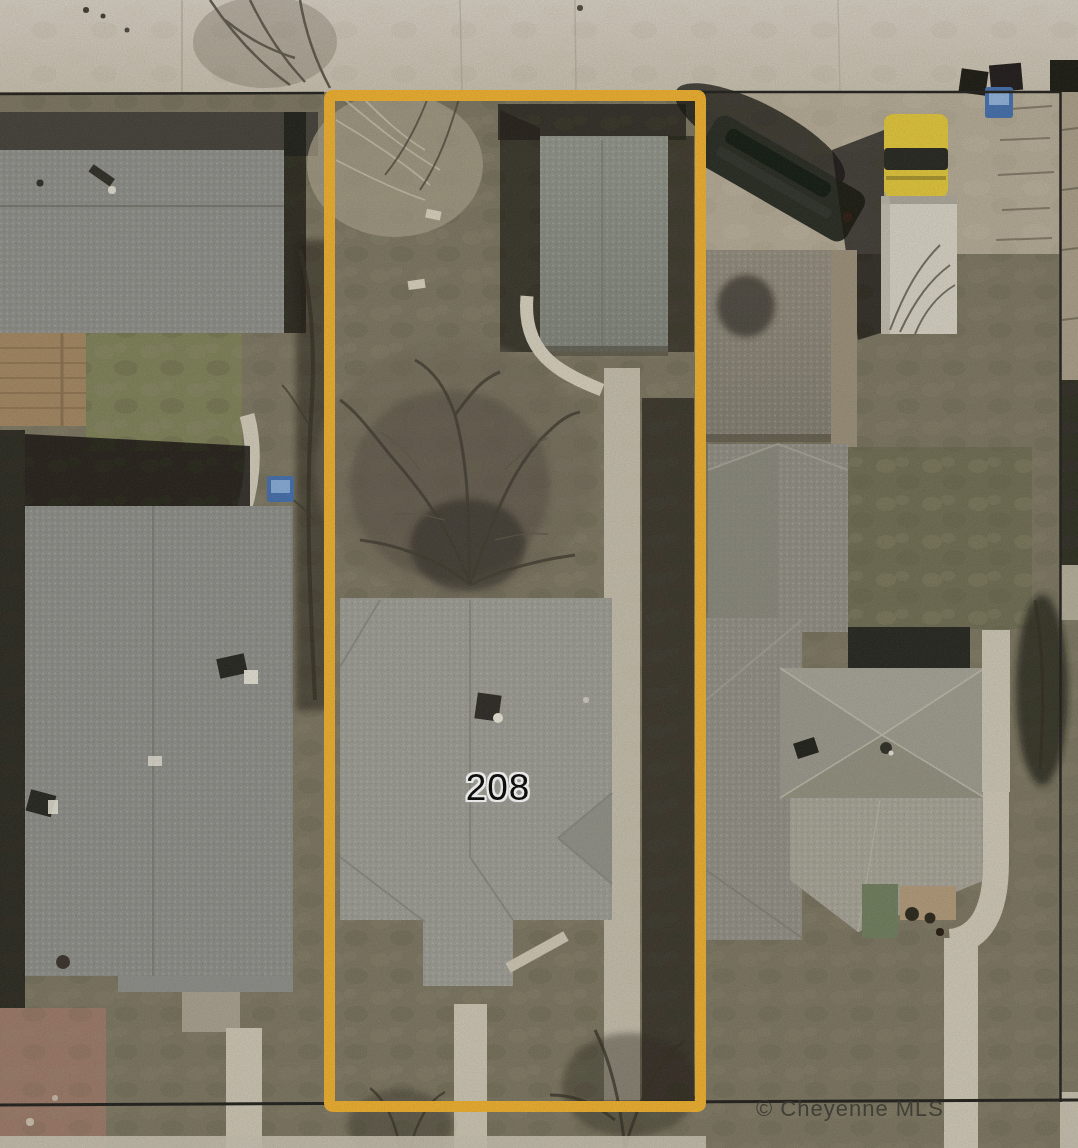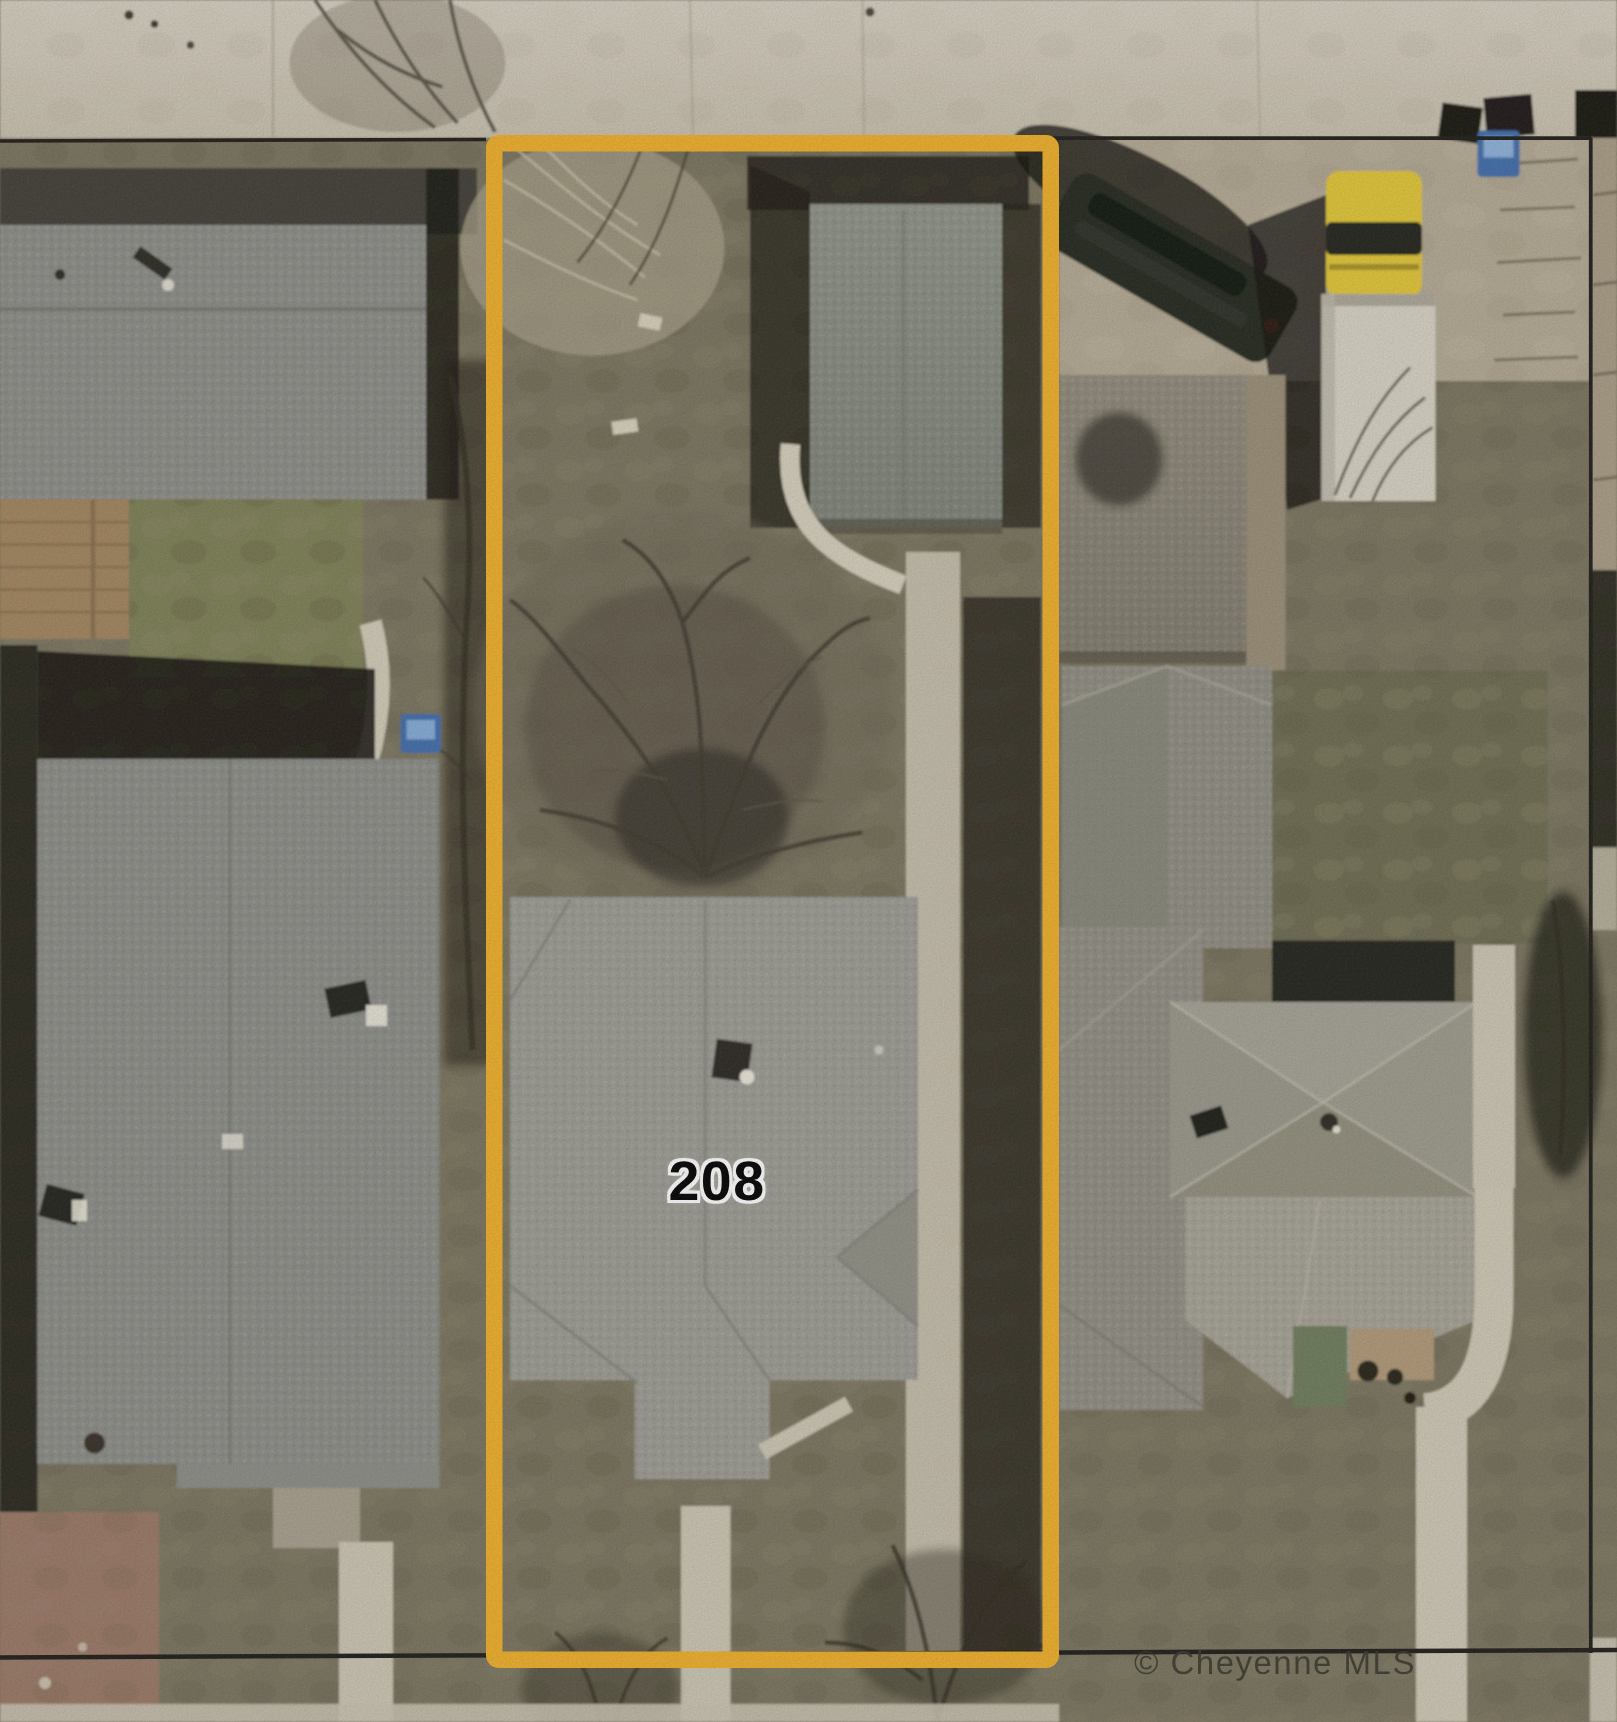--- a/index.html
+++ b/index.html
@@ -5,23 +5,23 @@
   html,body{margin:0;padding:0;background:#222;}
   .stage{
     position:relative;
     width:1078px;height:1148px;
     overflow:hidden;
     font-family:"Liberation Sans", sans-serif;
     background:#79735d;
   }
   .stage svg.scene{position:absolute;left:0;top:0;}
   .parcel-label{
-    position:absolute;left:432px;top:767px;width:92px;
+    position:absolute;left:452px;top:767px;width:92px;
     text-align:center;
-    font-size:37px;font-weight:700;letter-spacing:1px;
+    font-size:37px;font-weight:400;letter-spacing:1px;
     color:var(--label_color,#000);
     text-shadow:
       -2px 0 0 #fff, 2px 0 0 #fff, 0 -2px 0 #fff, 0 2px 0 #fff,
       -2px -2px 0 #fff, 2px 2px 0 #fff, -2px 2px 0 #fff, 2px -2px 0 #fff,
       0 0 4px #fff;
   }
   .watermark{
     position:absolute;left:756px;top:1096px;width:330px;
     font-size:22px;font-weight:400;letter-spacing:1px;
     color:var(--watermark_color,#35352d);

